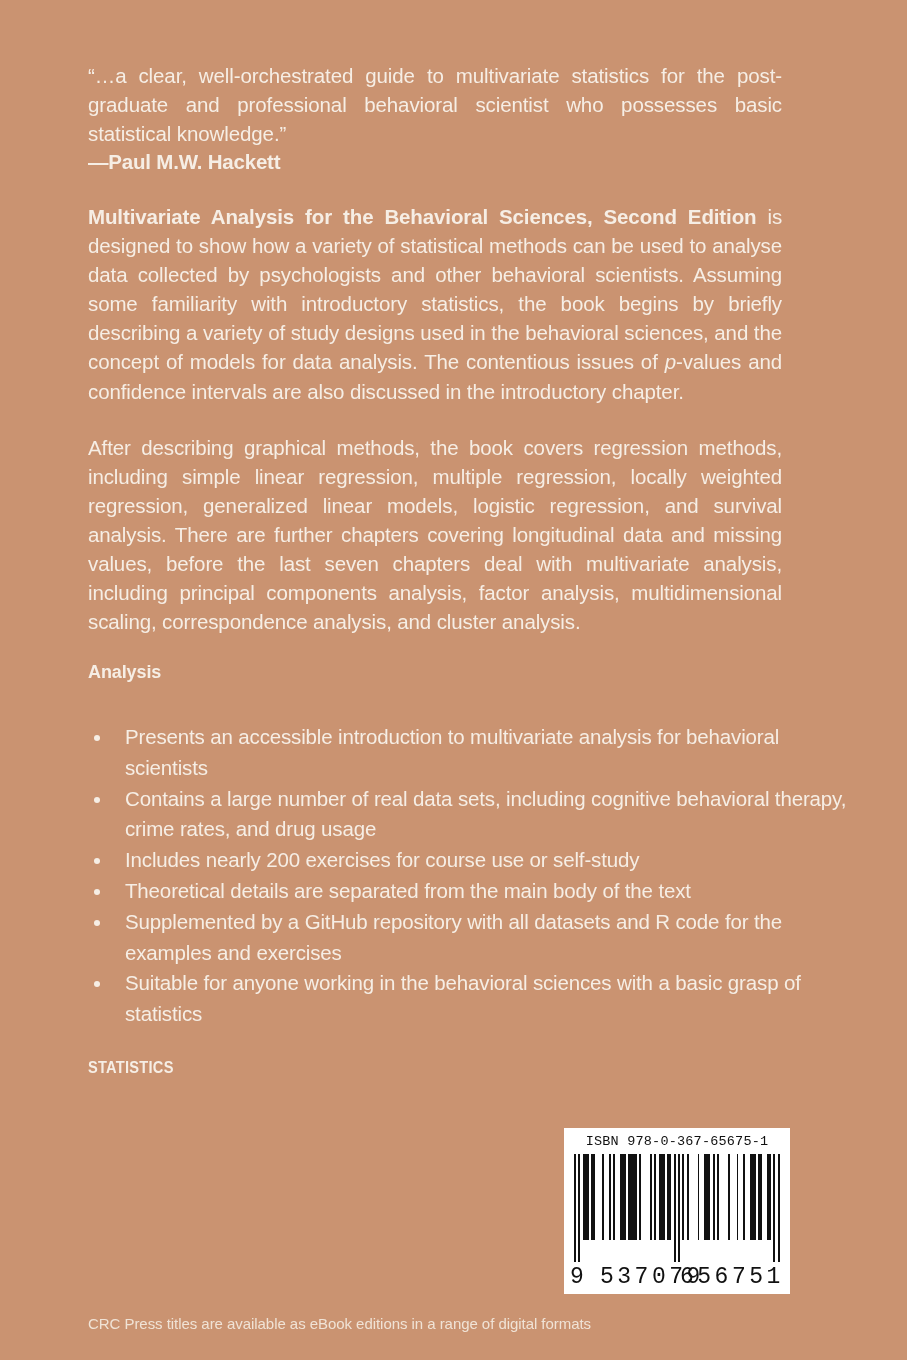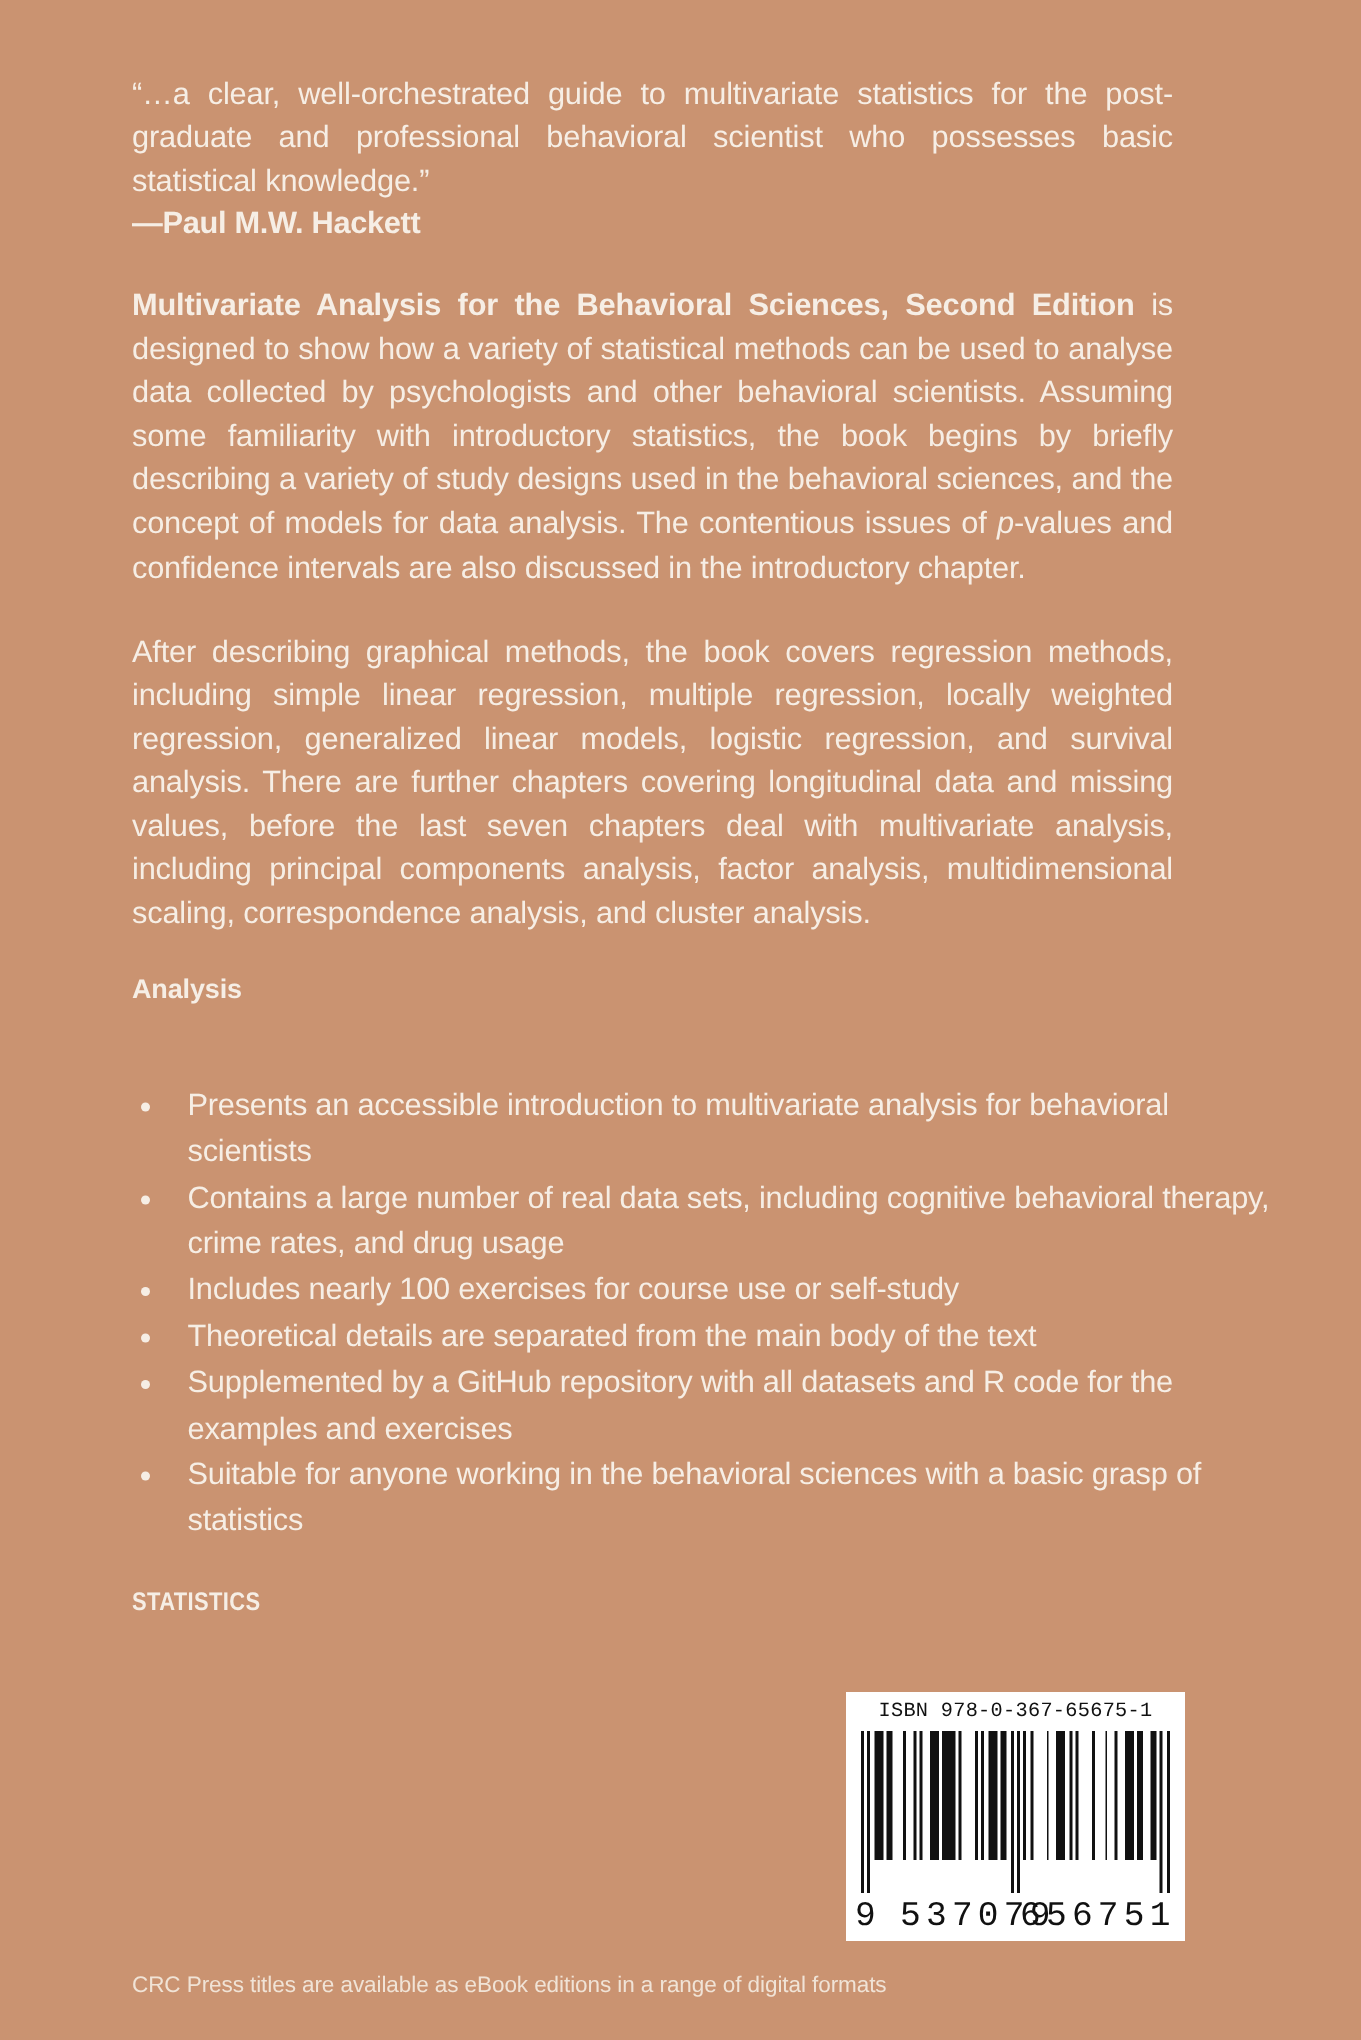--- a/index.html
+++ b/index.html
@@ -18,21 +18,21 @@
 
   .page {
     position: absolute;
     inset: 0;
   }
 
   
   .content {
     position: absolute;
     left: 88px;
-    top: 48px;
+    top: 61px;
     width: 694px;
   }
 
   .quote {
     font-size: 20.5px;
     line-height: 29px;
     text-align: justify;
     text-justify: inter-word;
     letter-spacing: -0.1px;
     margin: 0;
@@ -259,21 +259,21 @@
     <p class="para p1"><b>Multivariate Analysis for the Behavioral Sciences, Second Edition</b><span> is designed to show how a variety of statistical methods can be used to analyse data collected by psychologists and other behavioral scientists. Assuming some familiarity with introductory statistics, the book begins by briefly describing a variety of study designs used in the behavioral sciences, and the concept of models for data analysis. The contentious issues of </span><i>p</i><span>-values and confidence intervals are also discussed in the introductory chapter.</span></p>
 
     <p class="para p2">After describing graphical methods, the book covers regression methods, including simple linear regression, multiple regression, locally weighted regression, generalized linear models, logistic regression, and survival analysis. There are further chapters covering longitudinal data and missing values, before the last seven chapters deal with multivariate analysis, including principal components analysis, factor analysis, multidimensional scaling, correspondence analysis, and cluster analysis.</p>
 
     <p class="features-heading">Analysis</p>
   </div>
 
   <ul class="bullets">
     <li>Presents an accessible introduction to multivariate analysis for behavioral scientists</li>
     <li>Contains a large number of real data sets, including cognitive behavioral therapy, crime rates, and drug usage</li>
-    <li>Includes nearly 100 exercises for course use or self-study</li>
+    <li>Includes nearly 200 exercises for course use or self-study</li>
     <li>Theoretical details are separated from the main body of the text</li>
     <li>Supplemented by a GitHub repository with all datasets and R code for the examples and exercises</li>
     <li>Suitable for anyone working in the behavioral sciences with a basic grasp of statistics</li>
   </ul>
 
   <div class="category">STATISTICS</div>
 
 
   <div class="disclaimer">CRC Press titles are available as eBook editions in a range of digital formats</div>
 

